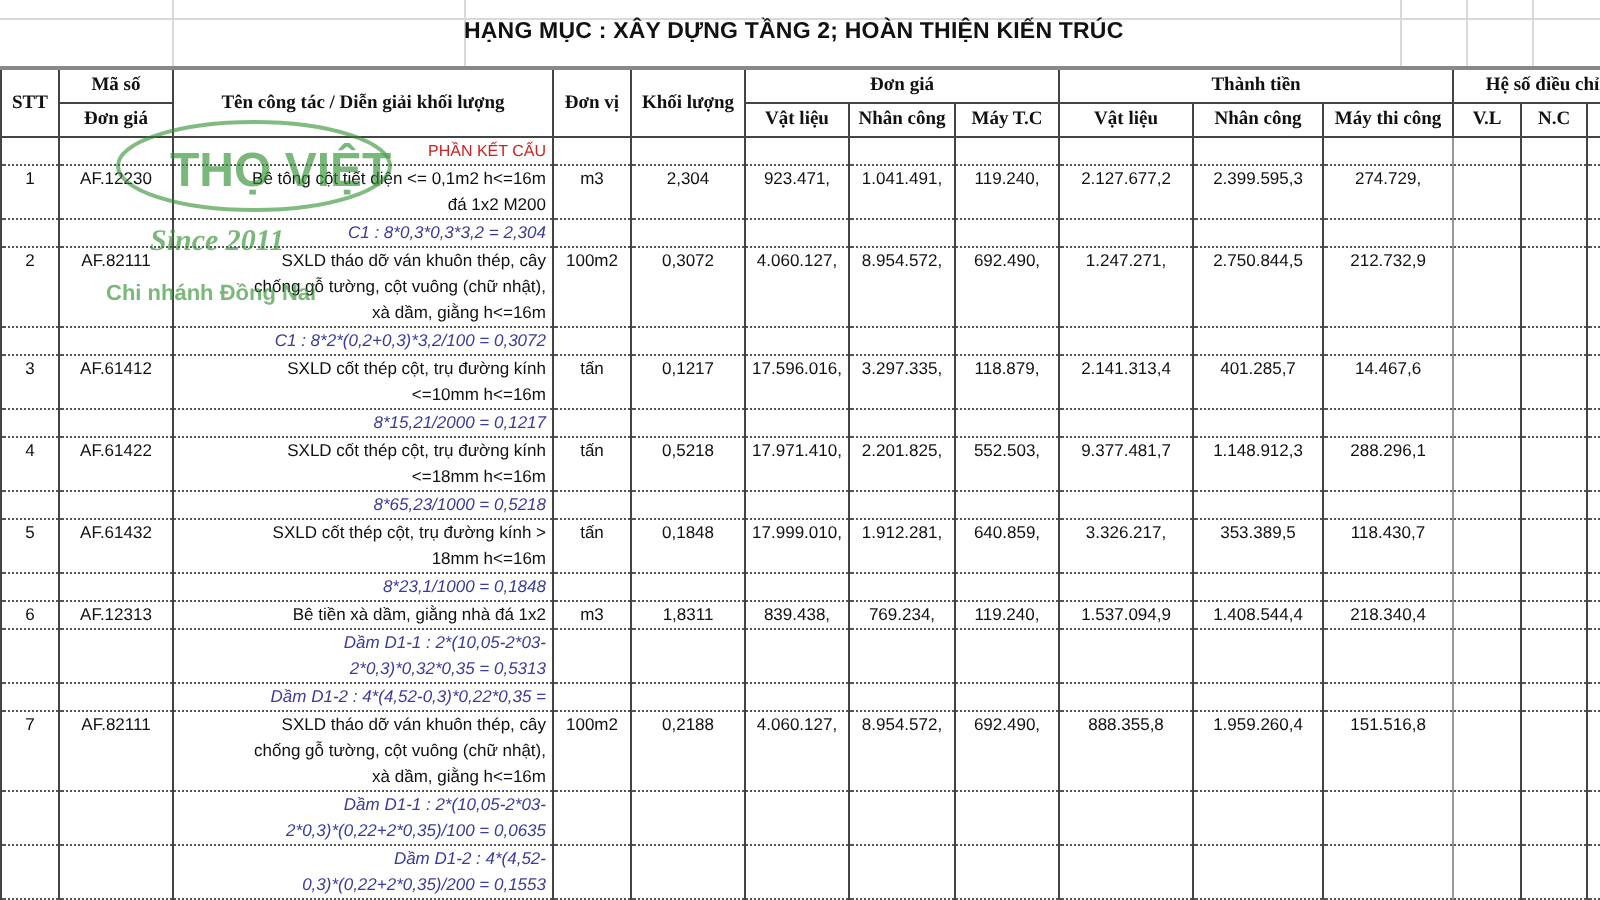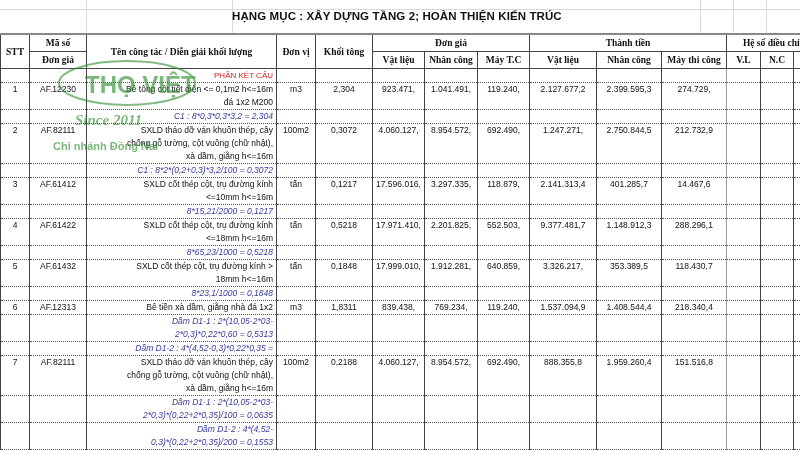--- a/index.html
+++ b/index.html
@@ -70,21 +70,21 @@
         <col style="width:34px">
       <col style="width:33px">
         <col style="width:33px">
     </colgroup>
     <thead>
       <tr class="hdr1">
         <th rowspan="2">STT</th>
         <th style="height:15px">Mã số</th>
         <th rowspan="2">Tên công tác / Diễn giải khối lượng</th>
         <th rowspan="2">Đơn vị</th>
-        <th rowspan="2">Khối tông</th>
+        <th rowspan="2">Khối lượng</th>
         <th colspan="3">Đơn giá</th>
         <th colspan="3">Thành tiền</th>
         <th colspan="3">Hệ số điều chỉnh</th>
       </tr>
       <tr>
         <th style="height:15px">Đơn giá</th>
         <th>Vật liệu</th>
         <th>Nhân công</th>
         <th>Máy T.C</th>
         <th>Vật liệu</th>
@@ -314,21 +314,21 @@
           <td class="r gray-r">218.340,4</td>
           <td></td>
           <td></td>
           <td></td>
         </tr>
         <tr class="dot">
           <td></td>
           <td></td>
           <td class="l formula">
             <div>Dầm D1-1 : 2*(10,05-2*03-</div>
-            <div>2*0,3)*0,22*0,60 = 0,5313</div>
+            <div>2*0,3)*0,32*0,35 = 0,5313</div>
           </td>
           <td></td>
           <td></td>
           <td></td>
           <td></td>
           <td></td>
           <td></td>
           <td></td>
           <td class="gray-r"></td>
           <td></td>

